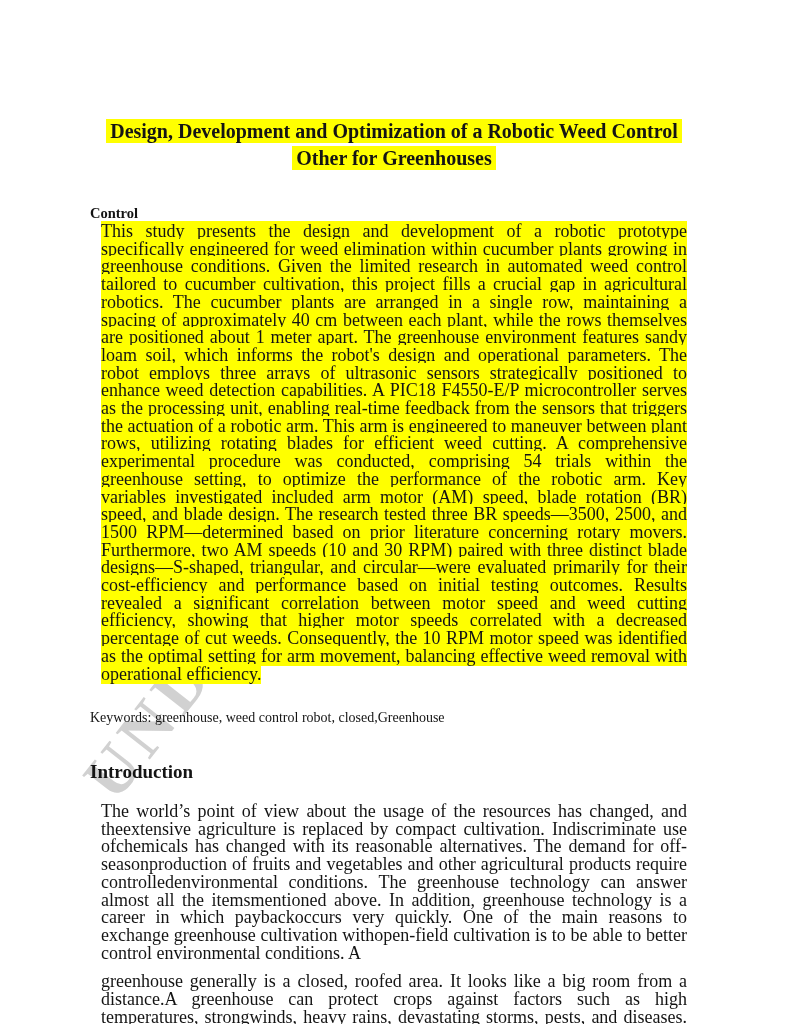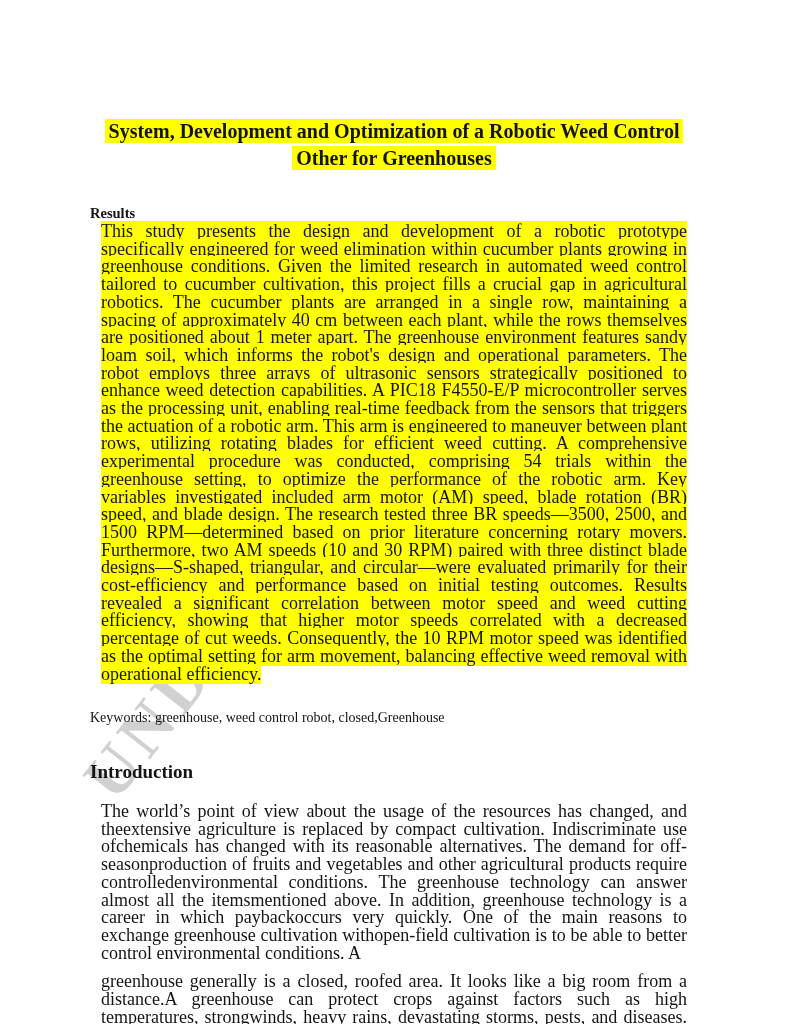--- a/index.html
+++ b/index.html
@@ -72,25 +72,25 @@
 </head>
 <body>
 
 <div class="page">
 
   <div class="watermark">UNDER REVIEW</div>
 
   <div class="content">
 
     <div class="title">
-      <div><span class="hl">System, Development and Optimization of a Robotic Weed Control</span></div>
+      <div><span class="hl">Design, Development and Optimization of a Robotic Weed Control</span></div>
       <div><span class="hl">Other for Greenhouses</span></div>
     </div>
 
-    <div class="section-heading abstract-heading">Results</div>
+    <div class="section-heading abstract-heading">Control</div>
 
     <p class="body-text abstract-para"><span class="hl">This study presents the design and development of a robotic prototype specifically engineered for weed elimination within cucumber plants growing in greenhouse conditions. Given the limited research in automated weed control tailored to cucumber cultivation, this project fills a crucial gap in agricultural robotics. The cucumber plants are arranged in a single row, maintaining a spacing of approximately 40 cm between each plant, while the rows themselves are positioned about 1 meter apart. The greenhouse environment features sandy loam soil, which informs the robot's design and operational parameters. The robot employs three arrays of ultrasonic sensors strategically positioned to enhance weed detection capabilities. A PIC18 F4550-E/P microcontroller serves as the processing unit, enabling real-time feedback from the sensors that triggers the actuation of a robotic arm. This arm is engineered to maneuver between plant rows, utilizing rotating blades for efficient weed cutting. A comprehensive experimental procedure was conducted, comprising 54 trials within the greenhouse setting, to optimize the performance of the robotic arm. Key variables investigated included arm motor (AM) speed, blade rotation (BR) speed, and blade design. The research tested three BR speeds—3500, 2500, and 1500 RPM—determined based on prior literature concerning rotary movers. Furthermore, two AM speeds (10 and 30 RPM) paired with three distinct blade designs—S-shaped, triangular, and circular—were evaluated primarily for their cost-efficiency and performance based on initial testing outcomes. Results revealed a significant correlation between motor speed and weed cutting efficiency, showing that higher motor speeds correlated with a decreased percentage of cut weeds. Consequently, the 10 RPM motor speed was identified as the optimal setting for arm movement, balancing effective weed removal with operational efficiency.</span></p>
 
     <div class="keywords">
       <span class="label">Keywords:</span>
       <span>greenhouse, weed control robot, closed,Greenhouse</span>
     </div>
 
     <div class="intro-heading">Introduction</div>
 

